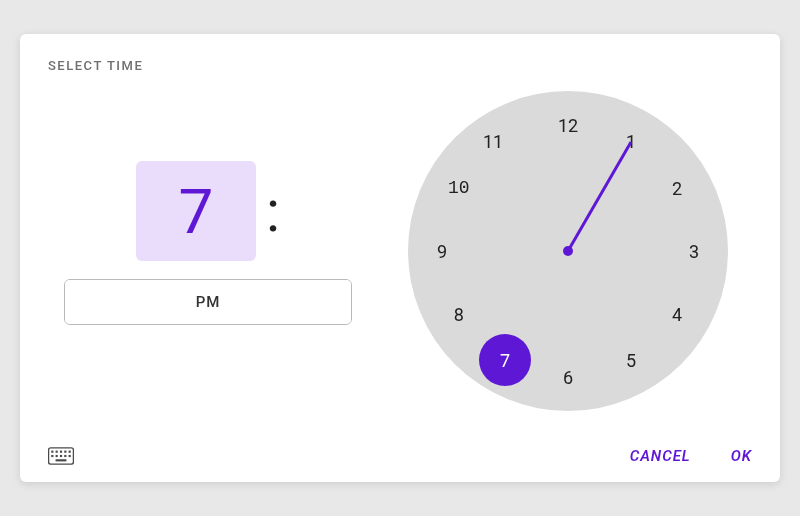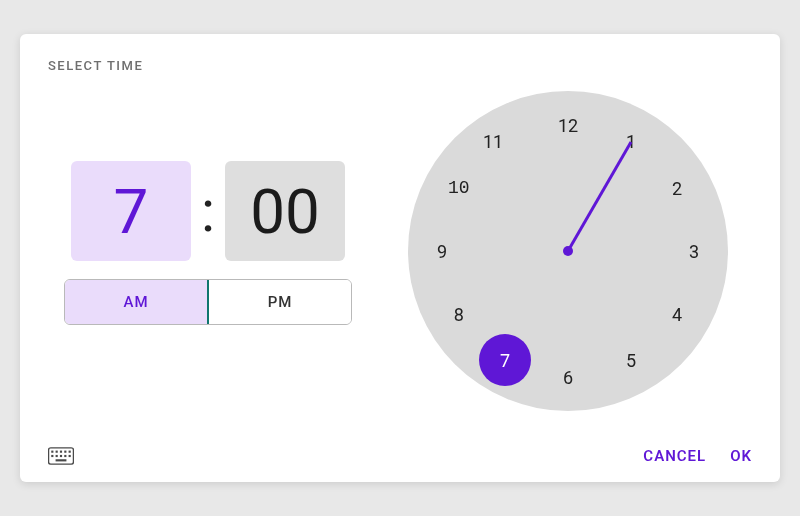--- a/index.html
+++ b/index.html
@@ -168,45 +168,44 @@
     }
     .keyboard-icon {
       width: 26px;
       height: 20px;
       cursor: pointer;
       color: #4a4a4a;
     }
     .actions {
       margin-left: auto;
       display: flex;
-      gap: 24px;
+      gap: 40px;
+      font-style: italic;
     }
     .action-btn {
       color: #5f17d6;
       font-size: 15px;
       font-weight: 600;
       letter-spacing: 1px;
       cursor: pointer;
     }
   </style>
 </head>
 <body>
 
 <div class="dialog">
   <div class="title">SELECT TIME</div>
 
   <div class="content">
     <div class="left-pane">
       <div class="time-row">
         <div class="time-box hour-box">7</div>
         <div class="colon">:</div>
-        <div class="time-box minute-box">00</div>
       </div>
       <div class="period-row">
-        <div class="period-btn selected">AM</div>
         <div class="period-btn">PM</div>
       </div>
     </div>
 
     <div class="right-pane">
       <div class="clock">
         <div class="clock-hand" style="transform: translateX(-50%) rotate(210deg);"></div>
         <div class="clock-center"></div>
         <div class="clock-thumb" style="left: 97px; top: 269.119px;">7</div>
       <div class="clock-num" style="left: 160px; top: 34px;">12</div>

